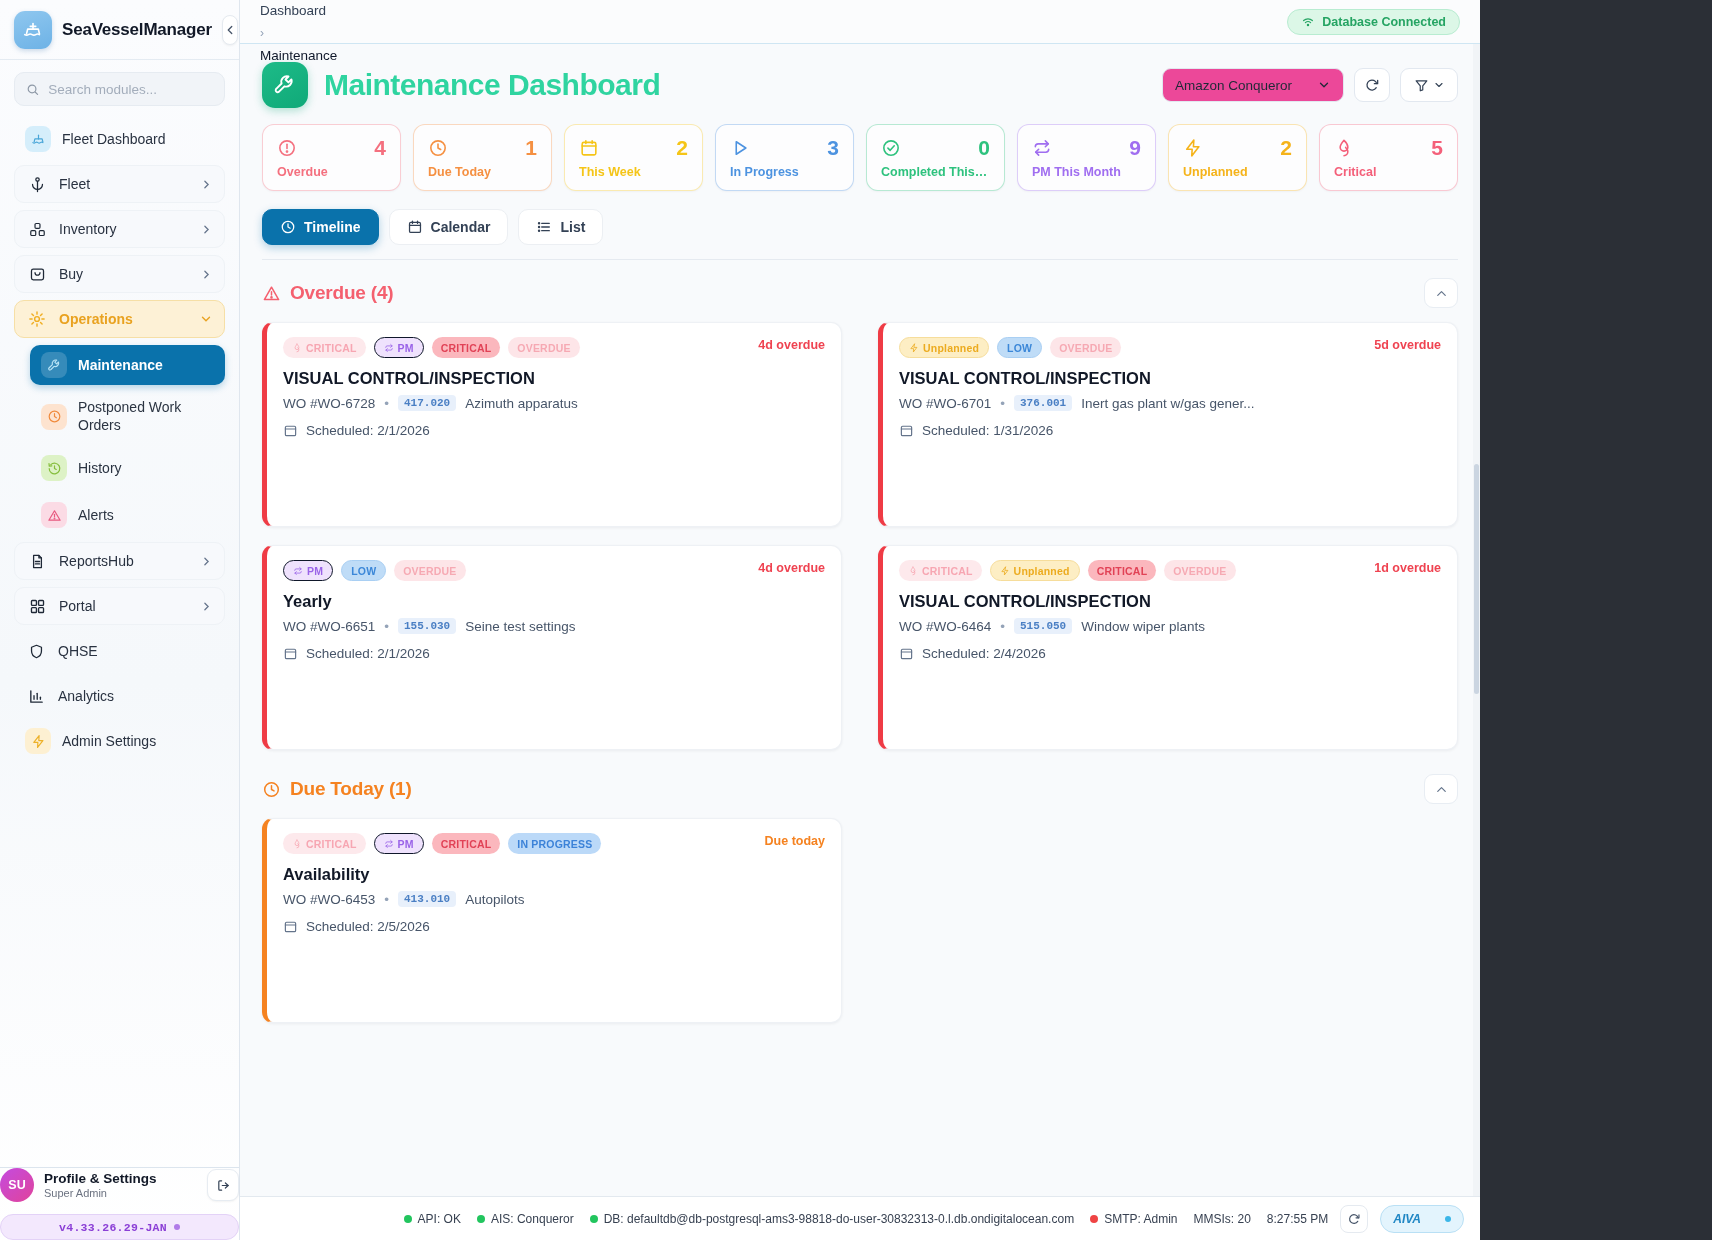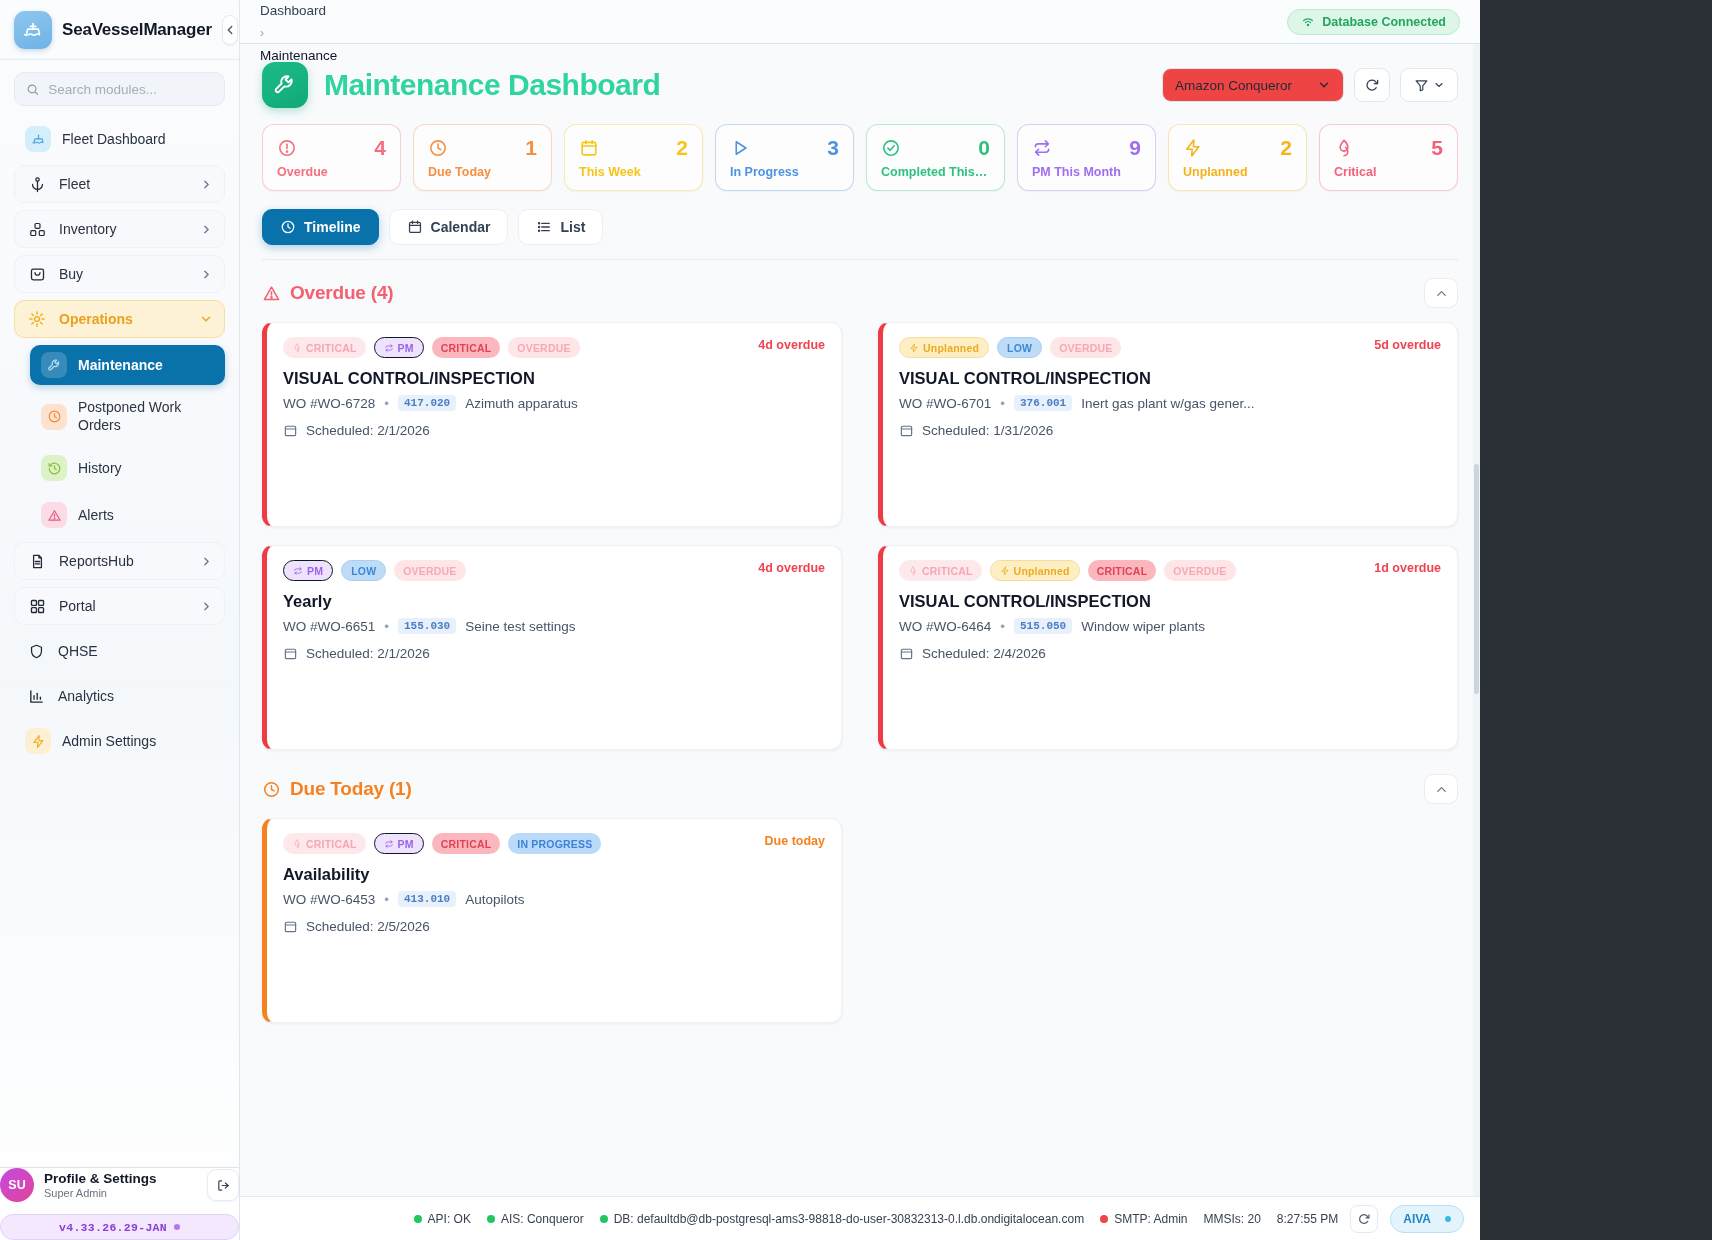--- a/index.html
+++ b/index.html
@@ -110,21 +110,21 @@
 
   .page-head { display:flex; align-items:center; gap: 16px; margin-bottom: 16px; }
   .page-icon {
     width: 46px;height:46px;border-radius:13px;background:linear-gradient(150deg,#1dbb88,#10a978);
     display:flex;align-items:center;justify-content:center;flex:0 0 46px;
     box-shadow:0 3px 8px rgba(16,169,120,.3);
   }
   .page-title { font-size: 30px; font-weight: 700; color:#2fd4a0; letter-spacing:-.5px; }
   .head-tools { margin-left:auto; display:flex; align-items:center; gap: 10px; }
   .vessel-select {
-    height: 34px; min-width: 182px; border-radius: 9px; border:1px solid #e2e8f0; background:#ef4444;
+    height: 34px; min-width: 182px; border-radius: 9px; border:1px solid #e2e8f0; background:#ec4899;
     padding: 16px 12px; font-size: 13.5px; color:#1f2937; font-family: inherit;
     display:flex; align-items:center; cursor:pointer; justify-content: space-between; gap:10px;
   }
   .icon-btn {
     width:36px;height:34px;border-radius:9px;border:1px solid #e2e8f0;background:#fff;
     display:flex;align-items:center;justify-content:center;cursor:pointer;
   }
   .icon-btn.wide { width: 58px; gap:4px; }
 
   .search-bar {
@@ -198,21 +198,21 @@
   }
   .status-items { display:flex; align-items:center; gap: 16px; font-size: 12px; color:#374151; }
   .st { display:flex; align-items:center; gap: 6px; white-space: nowrap; }
   .sdot { width: 8px; height: 8px; border-radius:50%; flex:0 0 8px; }
   .st-refresh {
     width:28px;height:28px;border-radius:8px;background:#fff;border:1px solid #e5eaf0;
     display:flex;align-items:center;justify-content:center;cursor:pointer;
   }
   .aiva {
     height: 28px; border-radius: 14px; background:#e3f4fd; border:1px solid #b9e0f5; color:#1f86c4;
-    display:flex;align-items:center;gap:14px;padding:0 12px;font-size:12px;font-weight:700;cursor:pointer;
+    display:flex;align-items:center;gap:24px;padding:0 12px;font-size:12px;font-weight:700;cursor:pointer;font-style:italic;
   }
   .aiva-dot { width:6px;height:6px;border-radius:50%;background:#3bb6e8; }
 
   
   .scrollstrip { position:absolute; right:0; top:44px; bottom:44px; width:7px; background:#f1f4f7; }
   .scrollthumb { position:absolute; right:1px; top:420px; width:5px; height:230px; border-radius:3px; background:#cbd5e1; }
 
   svg { display:block; }
 </style>
 </head>

